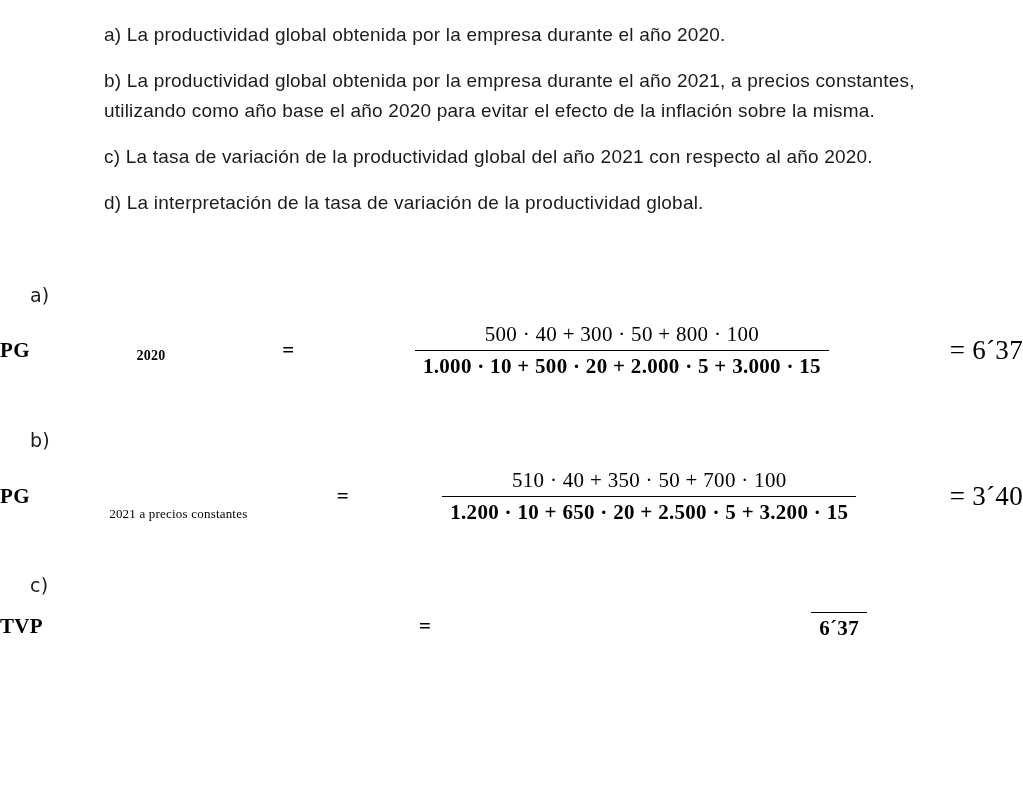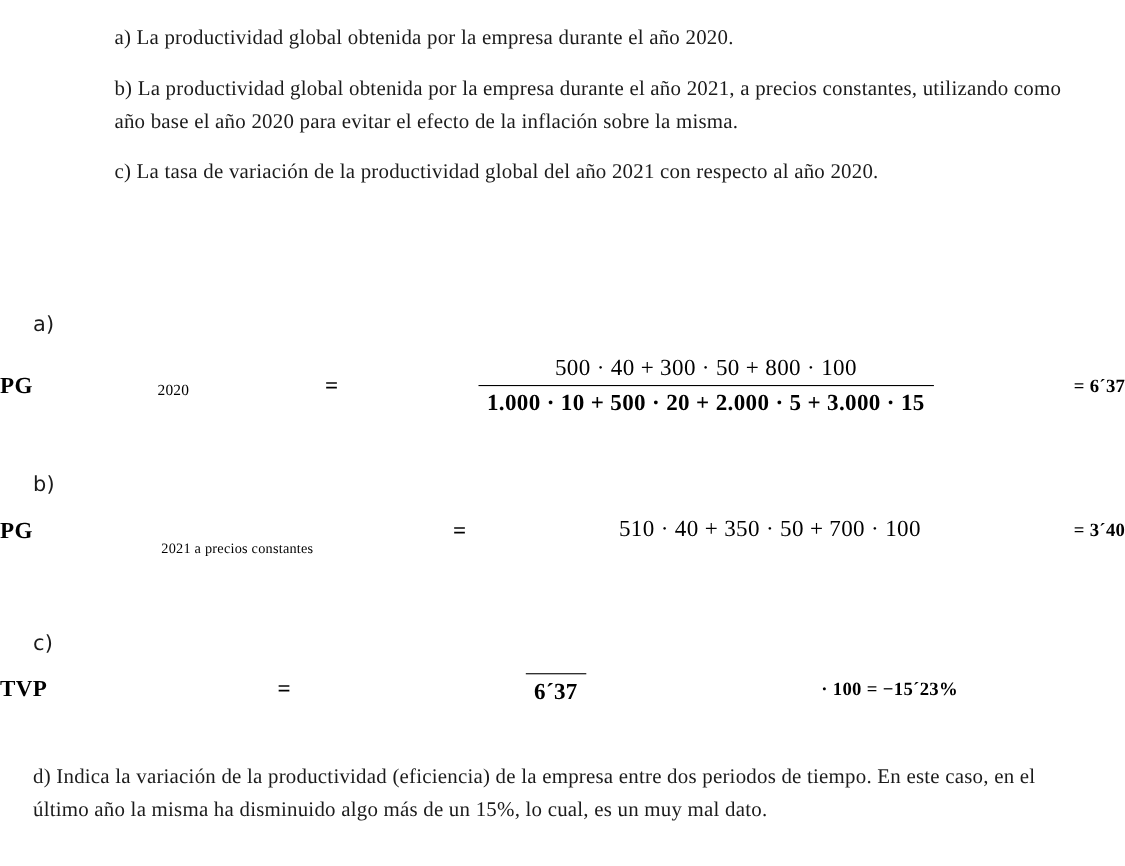--- a/index.html
+++ b/index.html
@@ -16,21 +16,21 @@
     overflow: hidden;
   }
   .page {
     position: relative;
     width: 1023px;
     height: 787px;
   }
 
   
   .hand {
-    font-family: Liberation Serif, serif;
+    font-family: Liberation Sans, sans-serif;
     font-size: 19px;
     line-height: 30px;
     letter-spacing: 0.2px;
     color: #1b1b1b;
   }
 
   .question-block {
     position: absolute;
     left: 104px;
     width: 866px;
@@ -59,21 +59,21 @@
     align-items: center;
     justify-content: space-between;
   }
   .mlabel {
     font-size: 21px;
     font-weight: bold;
     letter-spacing: 0.3px;
   }
   .msub {
     font-size: 14px;
-    font-weight: normal;
+    font-weight: bold;
     vertical-align: sub;
     position: relative;
     top: 5px;
     letter-spacing: 0.2px;
   }
   .msub-small {
     font-size: 13px;
     font-weight: normal;
     position: relative;
     top: 17px;
@@ -103,41 +103,42 @@
     padding: 3px 8px 0 8px;
     letter-spacing: 0.3px;
     border-top: 1.6px solid #000;
   }
   .frac .den-full {
     width: 100%;
     box-sizing: border-box;
     text-align: center;
   }
   .mres {
-    font-size: 17px;
-    font-weight: bold;
+    font-size: 27px;
+    font-weight: normal;
     margin-left: 10px;
     letter-spacing: 0.3px;
   }
 
   .footer-text {
     position: absolute;
     left: 30px;
     width: 940px;
   }
 </style>
 </head>
 <body>
 
 <div class="page">
 
   <div class="question-block hand" style="top: 20px;">
     <div class="q-item">a) La productividad global obtenida por la empresa durante el año 2020.</div>
     <div class="q-item">b) La productividad global obtenida por la empresa durante el año 2021, a precios constantes, utilizando como año base el año 2020 para evitar el efecto de la inflación sobre la misma.</div>
     <div class="q-item">c) La tasa de variación de la productividad global del año 2021 con respecto al año 2020.</div>
+    <div class="q-item">d) La interpretación de la tasa de variación de la productividad global.</div>
   </div>
 
   <div class="marker hand" style="top: 280px;">a)</div>
 
   <div class="math" style="top: 322px; left: 0; width: 1023px;">
     <div class="math-row">
       <span class="mlabel">PG</span>
         <span class="msub">2020</span>
       <span class="meq">=</span>
       <span class="frac">
@@ -150,33 +151,32 @@
 
   <div class="marker hand" style="top: 425px;">b)</div>
 
   <div class="math" style="top: 468px; left: 0; width: 1023px;">
     <div class="math-row">
       <span class="mlabel">PG</span>
         <span class="msub-small">2021 a precios constantes</span>
       <span class="meq">=</span>
       <span class="frac">
         <span class="num">510 · 40 + 350 · 50 + 700 · 100</span>
+        <span class="den den-full">1.200 · 10 + 650 · 20 + 2.500 · 5 + 3.200 · 15</span>
       </span>
       <span class="mres">= 3´40</span>
     </div>
   </div>
 
   <div class="marker hand" style="top: 570px;">c)</div>
 
   <div class="math" style="top: 612px; left: 0; width: 871px;">
     <div class="math-row">
       <span class="mlabel">TVP</span>
       <span class="meq">=</span>
       <span class="frac">
         <span class="den den-full">6´37</span>
       </span>
-      <span class="mres">· 100 = −15´23%</span>
     </div>
   </div>
 
-  <div class="footer-text hand" style="top: 692px;">d) Indica la variación de la productividad (eficiencia) de la empresa entre dos periodos de tiempo. En este caso, en el último año la misma ha disminuido algo más de un 15%, lo cual, es un muy mal dato.</div>
 
 </div>
 
 </body></html>

